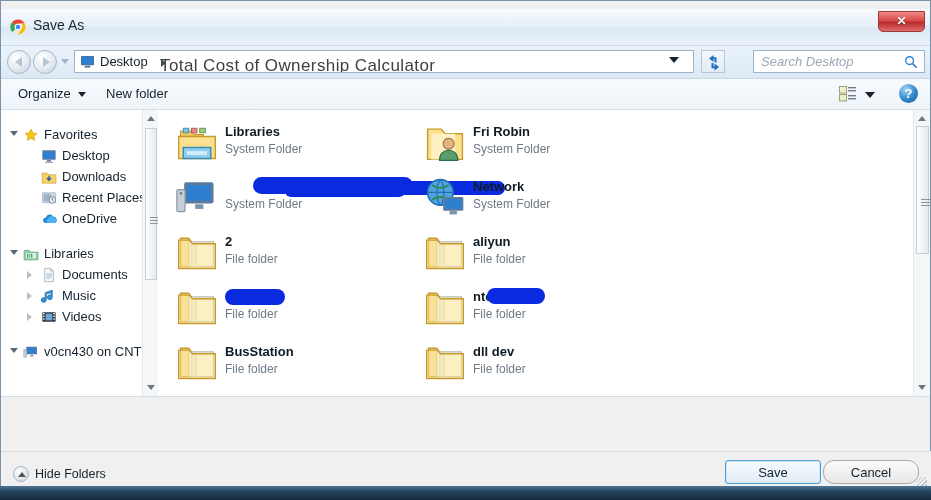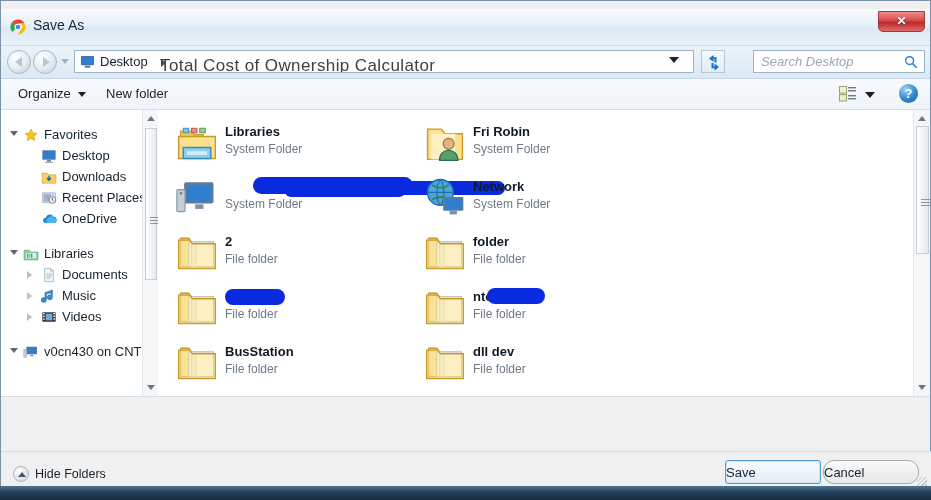--- a/index.html
+++ b/index.html
@@ -123,21 +123,21 @@
   
   .footer{position:absolute;left:0;top:450px;width:931px;height:40px;
     background:#f0f0f0;border-top:1px solid #dcdcdc;}
   .hidefolders{position:absolute;left:34px;top:466px;font-size:12.5px;color:#16232e;cursor:pointer;}
   .hf-circle{position:absolute;left:12px;top:465px;width:16px;height:16px;border-radius:50%;
     background:radial-gradient(circle at 35% 30%,#ffffff,#dfe5ea 60%,#c2ccd4);
     border:1px solid #a8b4be;box-sizing:border-box;cursor:pointer;}
   .hf-circle i{position:absolute;left:4px;top:5px;width:0;height:0;
     border-left:4px solid transparent;border-right:4px solid transparent;border-bottom:5px solid #4a5864;}
   .btn{position:absolute;top:459px;width:96px;height:24px;font-size:13px;color:#16232e;
-    line-height:23px;box-sizing:border-box;cursor:pointer;}
+    text-align:center;line-height:23px;box-sizing:border-box;cursor:pointer;}
   .btn-save{left:724px;background:linear-gradient(180deg,#f7fbfe,#e2edf7);
     border:1px solid #4e9fd4;border-radius:3px;box-shadow:0 0 0 1px #cfe4f5 inset;}
   .btn-cancel{left:822px;background:linear-gradient(180deg,#fafafa,#e7e7e7);
     border:1px solid #a9a9a9;border-radius:11px;}
   .resize{position:absolute;right:3px;bottom:2px;width:10px;height:10px;
     background:repeating-linear-gradient(135deg,#b9c1c9 0 1px,transparent 1px 3px);}
 </style>
 </head>
 <body>
 
@@ -382,21 +382,21 @@
       <div class="fname">2</div>
       <div class="fsub">File folder</div>
       </div>
         <div class="fitem" style="left:256px;top:116px">
       <div class="fico"><svg viewBox="0 0 48 48" width="44" height="44">
               <path d="M6 9h9l3 4v27H6z" fill="#f7dd97" stroke="#c79a2a" stroke-width="1.4"></path>
               <path d="M15 13h27v27H15z" fill="#fdfdfb" stroke="#b9b9a8" stroke-width="1.3"></path>
               <path d="M18 13h5v27h-5z" fill="#eceee6" stroke="#c9ccbf" stroke-width=".9"></path>
               <path d="M4 11h12l3 4h25v27H4z" fill="#fbe694" stroke="#c79a2a" stroke-width="1.5" fill-opacity=".55"></path>
             </svg></div>
-      <div class="fname">folder</div>
+      <div class="fname">aliyun</div>
       <div class="fsub">File folder</div>
       </div>
         <div class="fitem" style="left:8px;top:171px">
       <div class="fico"><svg viewBox="0 0 48 48" width="44" height="44">
               <path d="M6 9h9l3 4v27H6z" fill="#f7dd97" stroke="#c79a2a" stroke-width="1.4"></path>
               <path d="M15 13h27v27H15z" fill="#fdfdfb" stroke="#b9b9a8" stroke-width="1.3"></path>
               <path d="M18 13h5v27h-5z" fill="#eceee6" stroke="#c9ccbf" stroke-width=".9"></path>
               <path d="M4 11h12l3 4h25v27H4z" fill="#fbe694" stroke="#c79a2a" stroke-width="1.5" fill-opacity=".55"></path>
             </svg></div>
       <div class="fname"></div>

